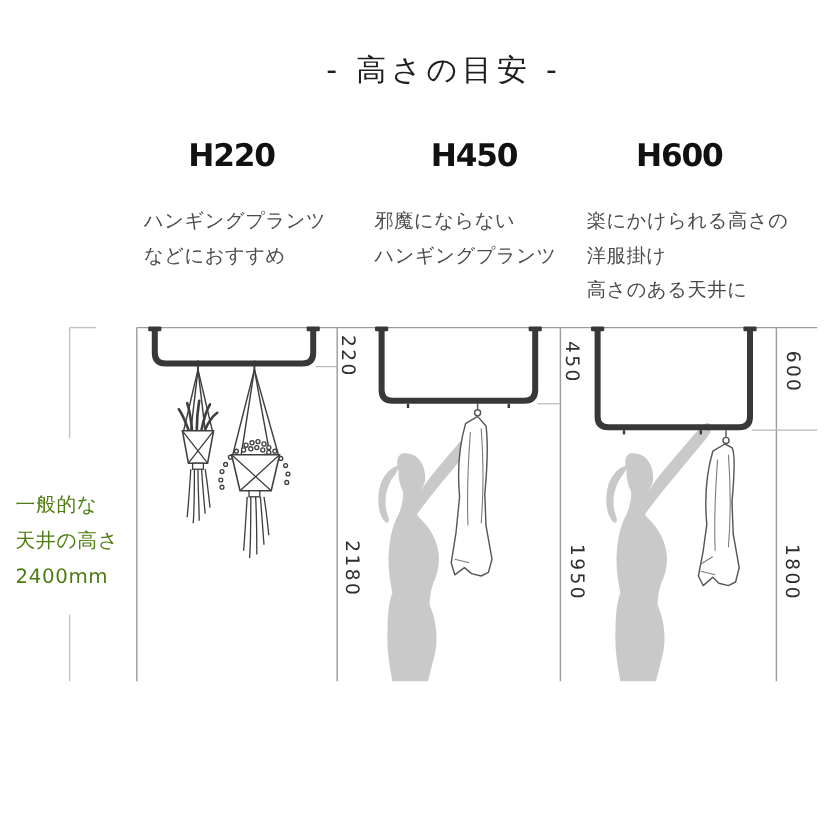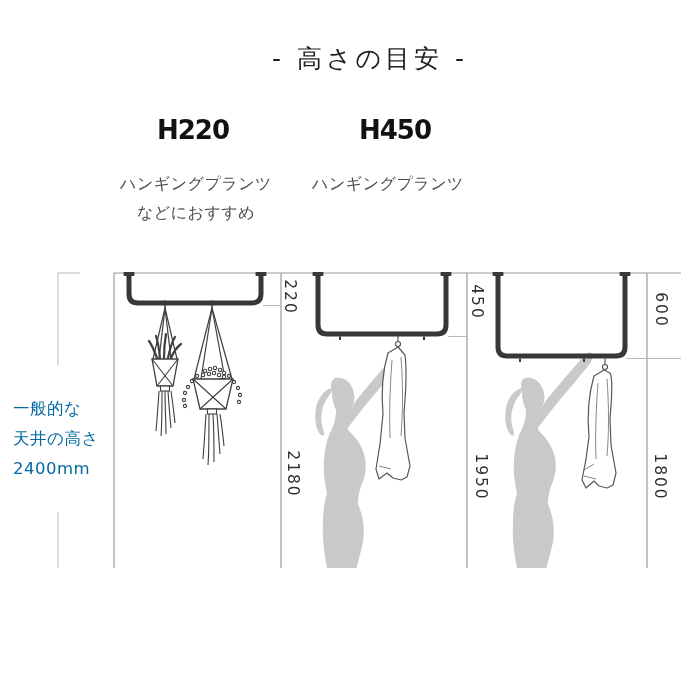--- a/index.html
+++ b/index.html
@@ -10,24 +10,24 @@
   .abs{position:absolute;}
   #title{
     top:42px;left:370px;transform:translateX(-50%);
     font-size:25px;font-weight:500;letter-spacing:4px;color:#1e1e1e;white-space:nowrap;
   }
   .col-heading{
     top:110px;transform:translateX(-50%);
     font-size:26px;font-weight:bold;letter-spacing:-1px;color:#111;line-height:40px;white-space:nowrap;
   }
   .col-desc{
-    top:169px;font-size:16px;line-height:29px;color:#4b4b4b;letter-spacing:0.5px;white-space:nowrap;text-align:center;
+    top:169px;font-size:16px;line-height:29px;color:#4b4b4b;letter-spacing:0.5px;white-space:nowrap;
   }
   #ceiling-note{
-    top:394px;left:13px;font-size:16.5px;line-height:30px;color:#0369a1;letter-spacing:0.5px;
+    top:406px;left:13px;font-size:16.5px;line-height:30px;color:#4d7c0f;letter-spacing:0.5px;
   }
   .dim-label{
     transform:translate(-50%,-50%) rotate(90deg);
     font-size:15.5px;color:#2e2e2e;letter-spacing:2px;white-space:nowrap;
   }
   svg{position:absolute;top:0;left:0;}
 </style>
 </head>
 <body>
 
@@ -185,27 +185,34 @@
         <path d="M424,336.5 v3.5"></path>
       <path d="M520,358.5 v3.5"></path>
         <path d="M584,358.5 v3.5"></path>
     </g>
   </svg>
 
   <div id="title" class="abs">- 高さの目安 -</div>
 
   <div class="abs col-heading" style="left:193px;">H220</div>
   <div class="abs col-heading" style="left:376px;margin-left:19px;">H450</div>
+  <div class="abs col-heading" style="left:566px;">H600</div>
 
   <div class="abs col-desc" style="left:120px;">
     <div>ハンギングプランツ</div>
     <div>などにおすすめ</div>
   </div>
   <div class="abs col-desc" style="left:312px;">
+    <div>邪魔にならない</div>
     <div>ハンギングプランツ</div>
+  </div>
+  <div class="abs col-desc" style="left:489px;">
+    <div>楽にかけられる高さの</div>
+    <div>洋服掛け</div>
+    <div>高さのある天井に</div>
   </div>
 
   <div id="ceiling-note" class="abs">
     <div>一般的な</div>
     <div>天井の高さ</div>
     <div>2400mm</div>
   </div>
 
   <div class="abs dim-label" style="left:290px;top:297px;">220</div>
   <div class="abs dim-label" style="left:477px;top:302px;">450</div>

